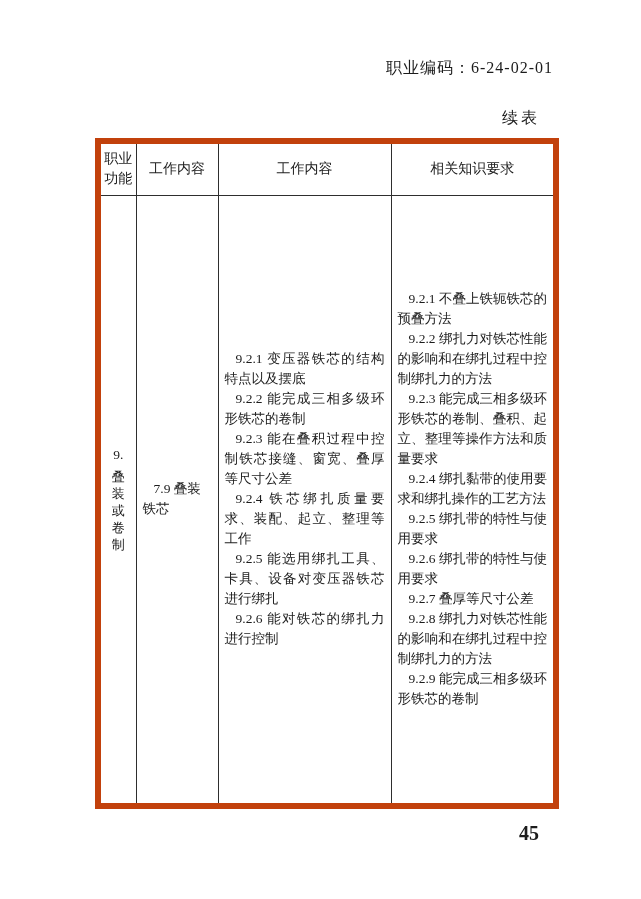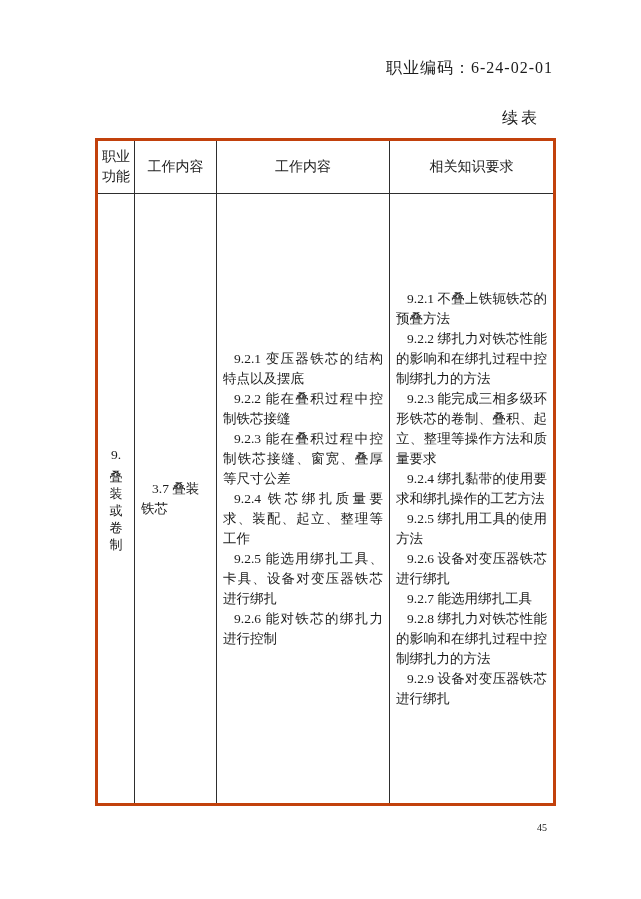--- a/index.html
+++ b/index.html
@@ -32,21 +32,21 @@
     white-space: nowrap;
     text-align: center;
   }
   .std-table {
     position: absolute;
     left: 95px;
     top: 138px;
     width: 458px;
     border-collapse: collapse;
     table-layout: fixed;
-    border: 3px solid #c2410c;
+    border: 6px solid #c2410c;
   }
   .std-table th, .std-table td {
     border: 1px solid #2e2e2e;
     vertical-align: middle;
     font-weight: normal;
   }
   .std-table th {
     height: 54px;
     font-size: 14px;
     line-height: 20px;
@@ -80,22 +80,23 @@
   }
   .work-line1 { text-indent: 11px; white-space: nowrap; }
   .work-line2 { }
   .req-para {
     text-align: justify;
     text-indent: 11px;
   }
   .page-number {
     position: absolute;
     top: 822px;
-    right: 94px;
-    font-size: 10px;
+    right: 102px;
+    font-size: 20px;
+    font-weight: bold;
   }
 </style>
 </head>
 <body>
 
 <div class="page">
 
   <div class="occupation-code">职业编码：6-24-02-01</div>
 
   <div class="continued-label">续表</div>
@@ -121,41 +122,41 @@
           <div class="func-cell-content">
             <div class="func-number">9.</div>
             <div class="func-char">叠</div>
             <div class="func-char">装</div>
             <div class="func-char">或</div>
             <div class="func-char">卷</div>
             <div class="func-char">制</div>
           </div>
         </td>
         <td>
-          <div class="work-line1">3.7 叠装</div>
+          <div class="work-line1">7.9 叠装</div>
           <div class="work-line2">铁芯</div>
         </td>
         <td>
           <div class="req-para">9.2.1 变压器铁芯的结构特点以及摆底</div>
-          <div class="req-para">9.2.2 能在叠积过程中控制铁芯接缝</div>
+          <div class="req-para">9.2.2 能完成三相多级环形铁芯的卷制</div>
           <div class="req-para">9.2.3 能在叠积过程中控制铁芯接缝、窗宽、叠厚等尺寸公差</div>
           <div class="req-para">9.2.4 铁芯绑扎质量要求、装配、起立、整理等工作</div>
           <div class="req-para">9.2.5 能选用绑扎工具、卡具、设备对变压器铁芯进行绑扎</div>
           <div class="req-para">9.2.6 能对铁芯的绑扎力进行控制</div>
         </td>
         <td>
           <div class="req-para">9.2.1 不叠上铁轭铁芯的预叠方法</div>
           <div class="req-para">9.2.2 绑扎力对铁芯性能的影响和在绑扎过程中控制绑扎力的方法</div>
           <div class="req-para">9.2.3 能完成三相多级环形铁芯的卷制、叠积、起立、整理等操作方法和质量要求</div>
           <div class="req-para">9.2.4 绑扎黏带的使用要求和绑扎操作的工艺方法</div>
-          <div class="req-para">9.2.5 绑扎用工具的使用方法</div>
-          <div class="req-para">9.2.6 设备对变压器铁芯进行绑扎</div>
-          <div class="req-para">9.2.7 能选用绑扎工具</div>
+          <div class="req-para">9.2.5 绑扎带的特性与使用要求</div>
+          <div class="req-para">9.2.6 绑扎带的特性与使用要求</div>
+          <div class="req-para">9.2.7 叠厚等尺寸公差</div>
           <div class="req-para">9.2.8 绑扎力对铁芯性能的影响和在绑扎过程中控制绑扎力的方法</div>
-          <div class="req-para">9.2.9 设备对变压器铁芯进行绑扎</div>
+          <div class="req-para">9.2.9 能完成三相多级环形铁芯的卷制</div>
         </td>
       </tr>
     </tbody>
   </table>
 
   <div class="page-number">45</div>
 
 </div>
 
 </body></html>

